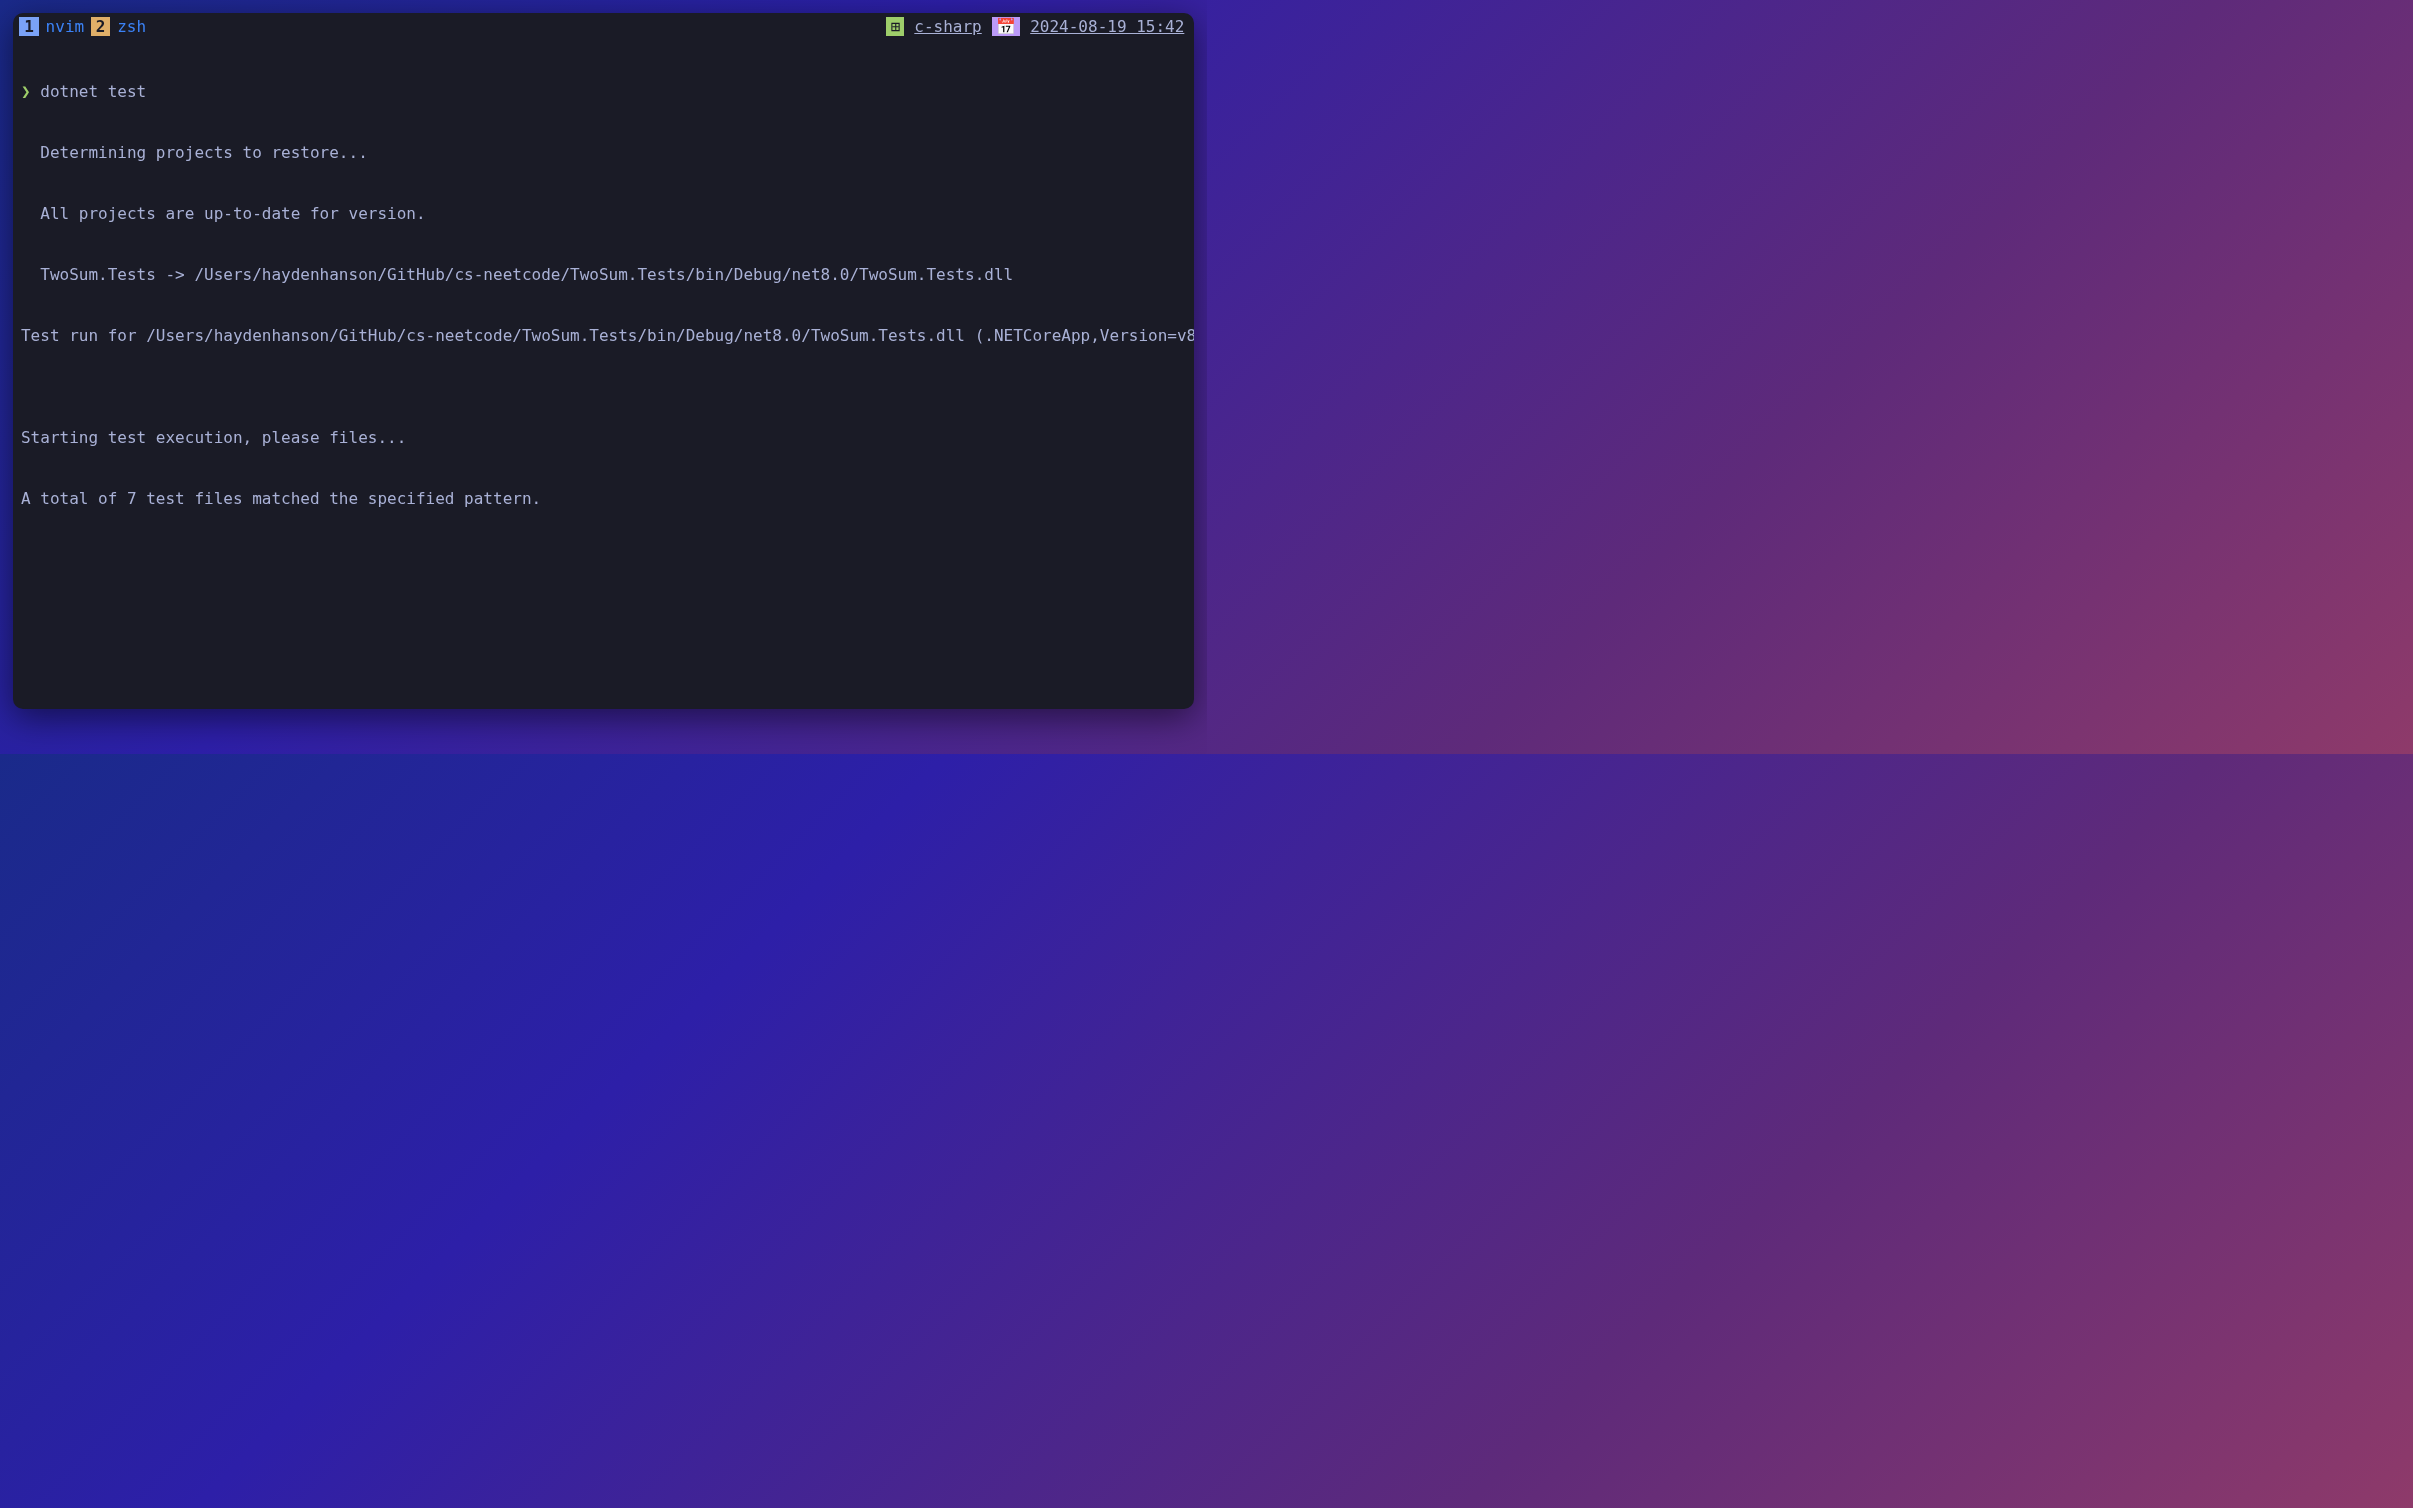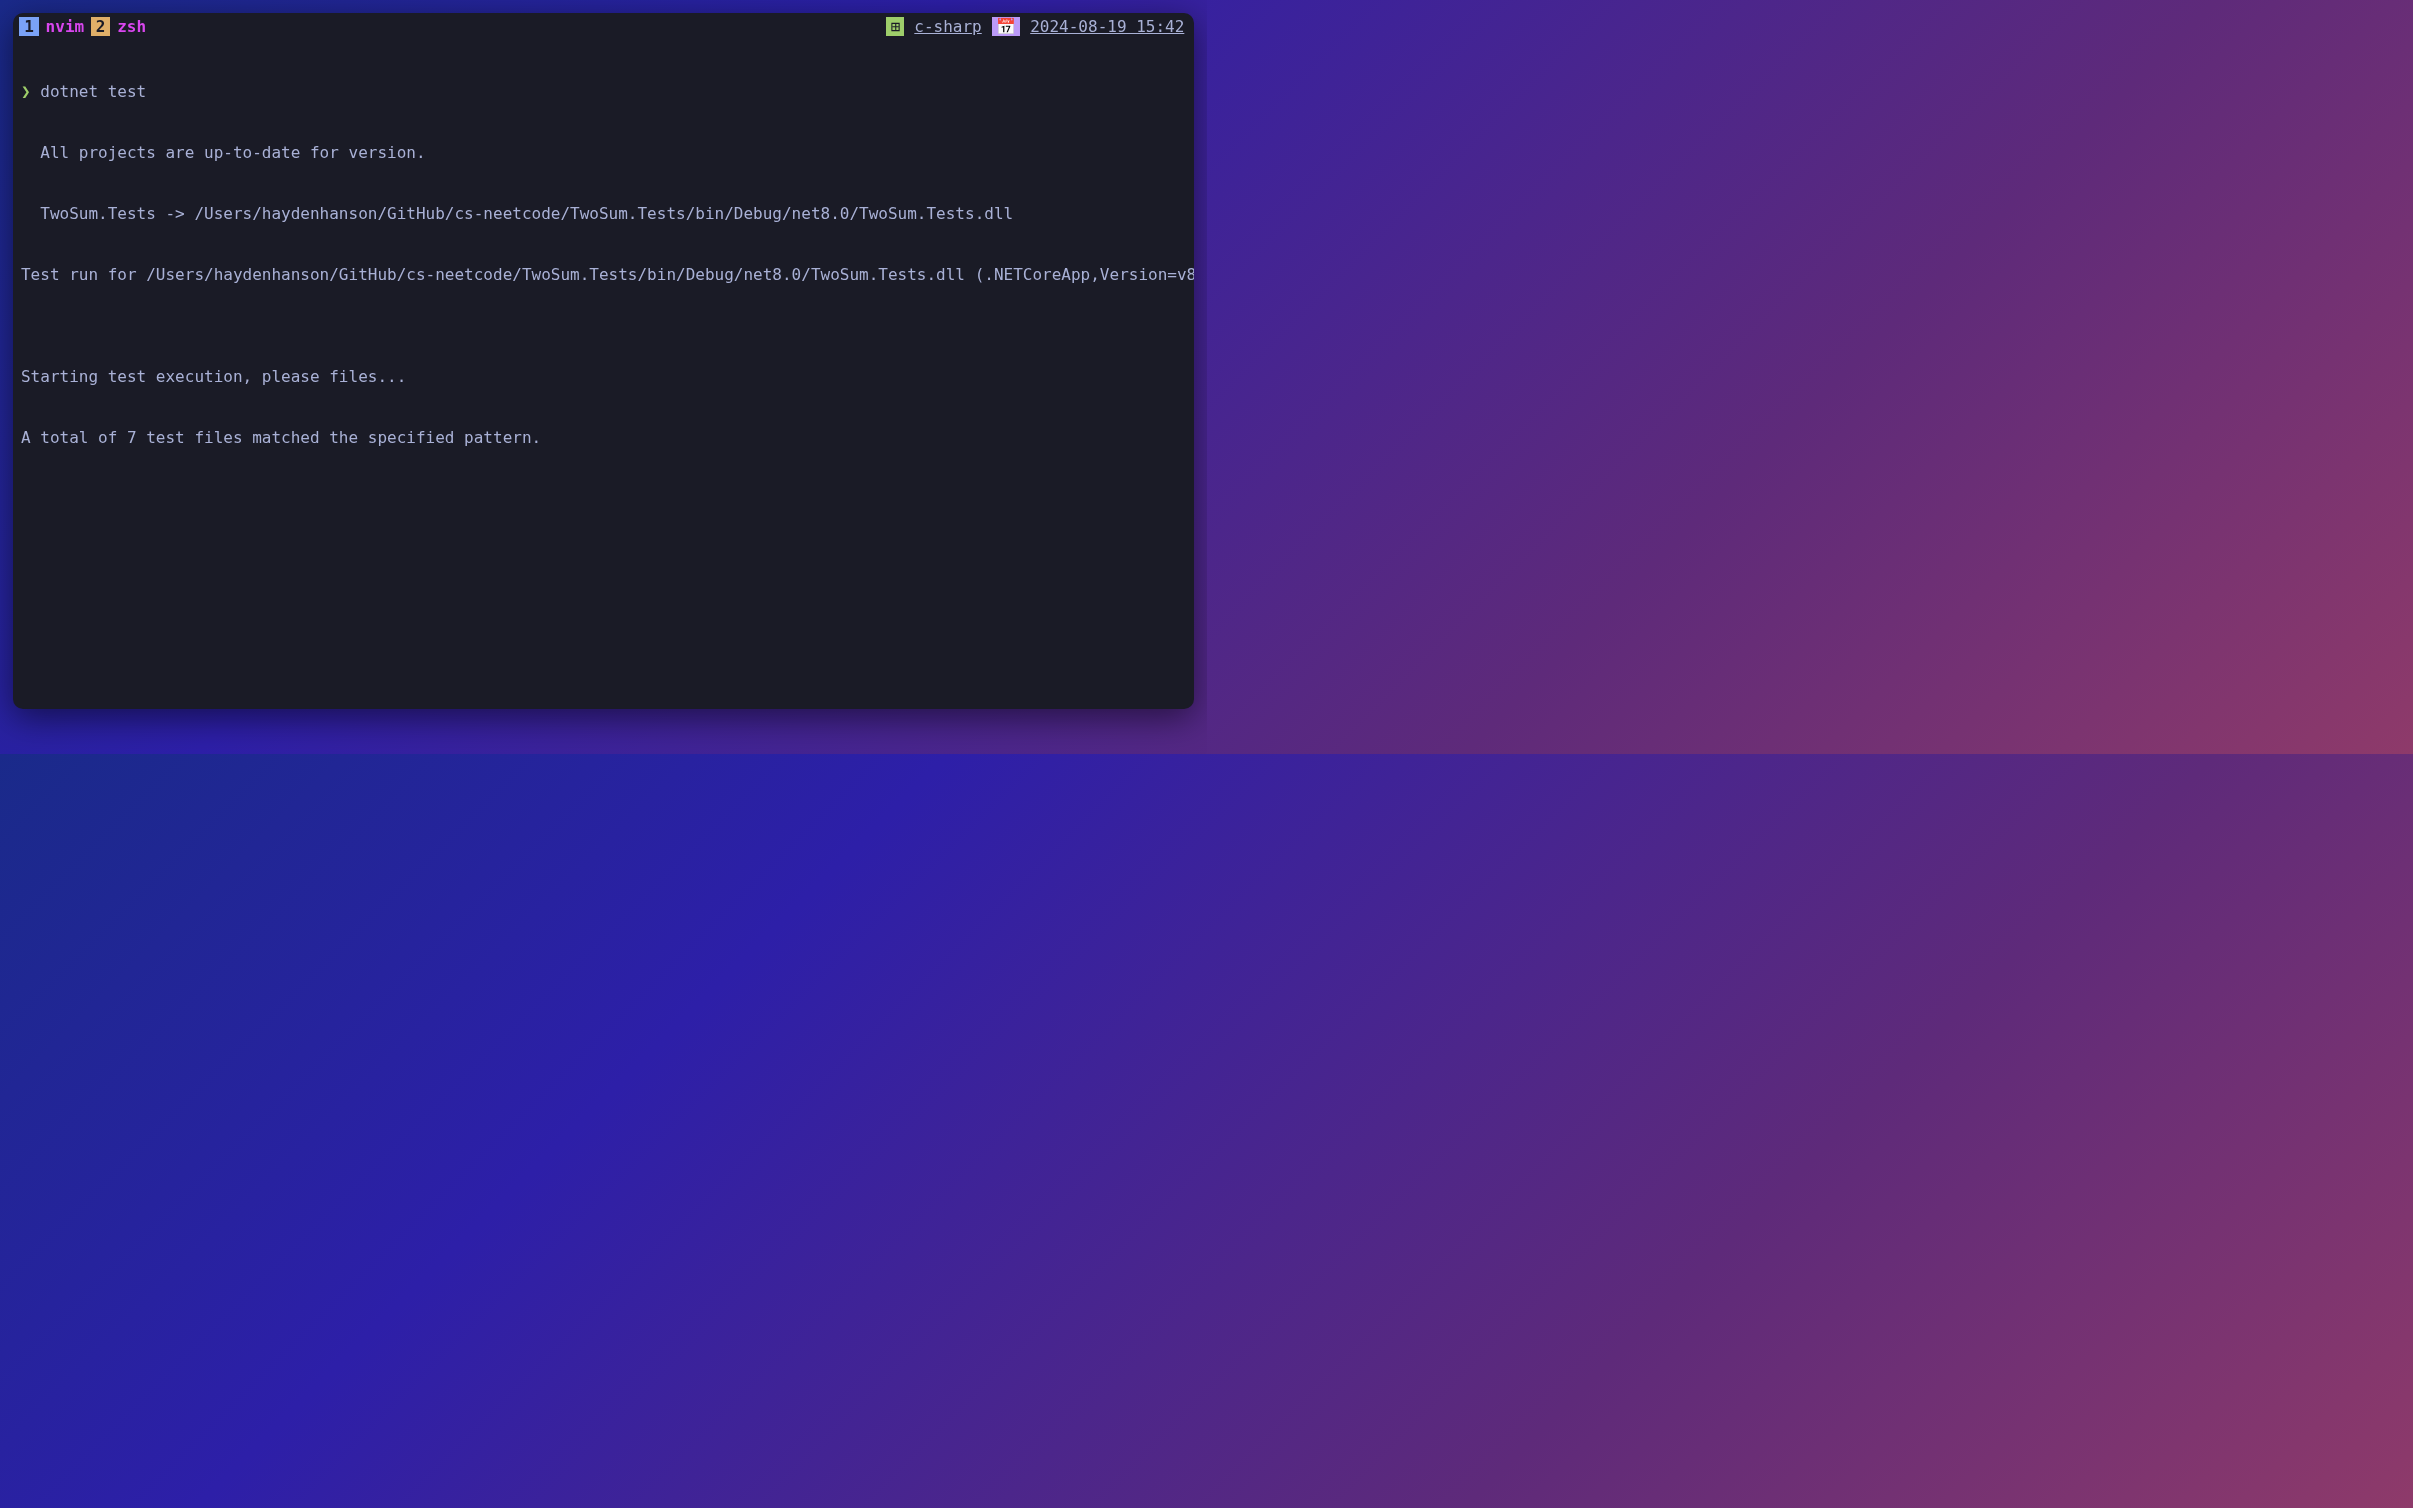--- a/index.html
+++ b/index.html
@@ -50,22 +50,21 @@
     .tab-num-1 {
       background: #7aa2f7;
       color: #1a1b26;
     }
     .tab-num-2 {
       background: #e0af68;
       color: #1a1b26;
     }
     .tab-label {
       padding: 0 6.7px;
-      color: #d946ef;
-      font-weight: bold;
+      color: #3b82f6;
     }
     .status-icon {
       padding: 0 4.2px;
     }
     .icon-green {
       background: #9ece6a;
       color: #1a1b26;
     }
     .icon-purple {
       background: #bb9af7;
@@ -112,20 +111,21 @@
     <div class="status-right">
       <span class="status-icon icon-green">⊞</span>
       <span class="status-text">c-sharp</span>
       <span class="status-icon icon-purple">📅</span>
       <span class="status-text">2024-08-19 15:42</span>
     </div>
   </div>
 
   <div class="terminal-body">
     <div class="line"><span class="prompt-chevron">❯</span> <span class="command">dotnet test</span></div>
+    <div class="line output">  Determining projects to restore...</div>
     <div class="line output">  All projects are up-to-date for version.</div>
     <div class="line output">  TwoSum.Tests -&gt; /Users/haydenhanson/GitHub/cs-neetcode/TwoSum.Tests/bin/Debug/net8.0/TwoSum.Tests.dll</div>
     <div class="line output">Test run for /Users/haydenhanson/GitHub/cs-neetcode/TwoSum.Tests/bin/Debug/net8.0/TwoSum.Tests.dll (.NETCoreApp,Version=v8.0)</div>
     <div class="line output"></div>
     <div class="line output">Starting test execution, please files...</div>
     <div class="line output">A total of 7 test files matched the specified pattern.</div>
     <div class="line"> </div>
     
     
     

